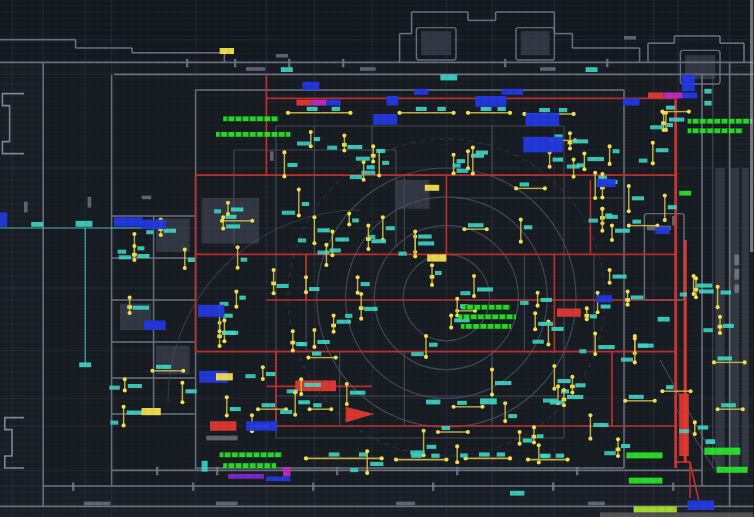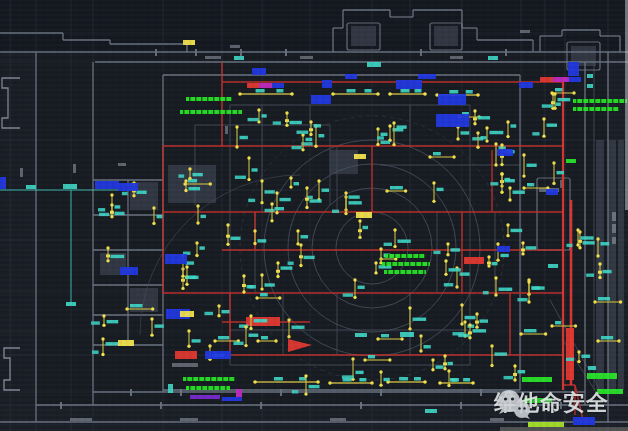--- a/index.html
+++ b/index.html
@@ -898,30 +898,13 @@
       <rect x="528" y="422" width="36" height="5" fill="#a8e32a" opacity="0.95"></rect>
       <rect x="356" y="212" width="16" height="6" fill="#f2e14d" opacity="0.95"></rect>
       <rect x="180" y="311" width="14" height="6" fill="#f2e14d" opacity="0.95"></rect>
       <rect x="118" y="340" width="16" height="6" fill="#f2e14d" opacity="0.95"></rect>
       <rect x="354" y="154" width="12" height="5" fill="#f2e14d" opacity="0.95"></rect>
       <rect x="183" y="40" width="12" height="5" fill="#f2e14d" opacity="0.95"></rect>
       <rect x="625" y="0" width="3" height="210" fill="#cfd3d8" opacity="0.5"></rect>
       <rect x="500" y="427" width="128" height="4" fill="#cbc7b8" opacity="0.3"></rect>
     </svg>
   <div class="noise"></div>
-  <div class="watermark">
-    <svg width="38" height="34" viewBox="0 0 38 34">
-      <g fill="#e2e6e9" opacity="0.9">
-        <circle cx="15" cy="13" r="11"></circle>
-        <path d="M8,21 L5,26 L12,23 Z"></path>
-        <circle cx="28" cy="22" r="8"></circle>
-        <path d="M33,27 L36,31 L30,29 Z"></path>
-      </g>
-      <g fill="#20242c">
-        <circle cx="11.5" cy="11" r="1.6"></circle>
-          <circle cx="18.5" cy="11" r="1.6"></circle>
-        <circle cx="25.5" cy="20.5" r="1.2"></circle>
-          <circle cx="30.5" cy="20.5" r="1.2"></circle>
-      </g>
-    </svg>
-    <span class="wm-text">维他命安全</span>
-  </div>
 </div>
 
 </body></html>

